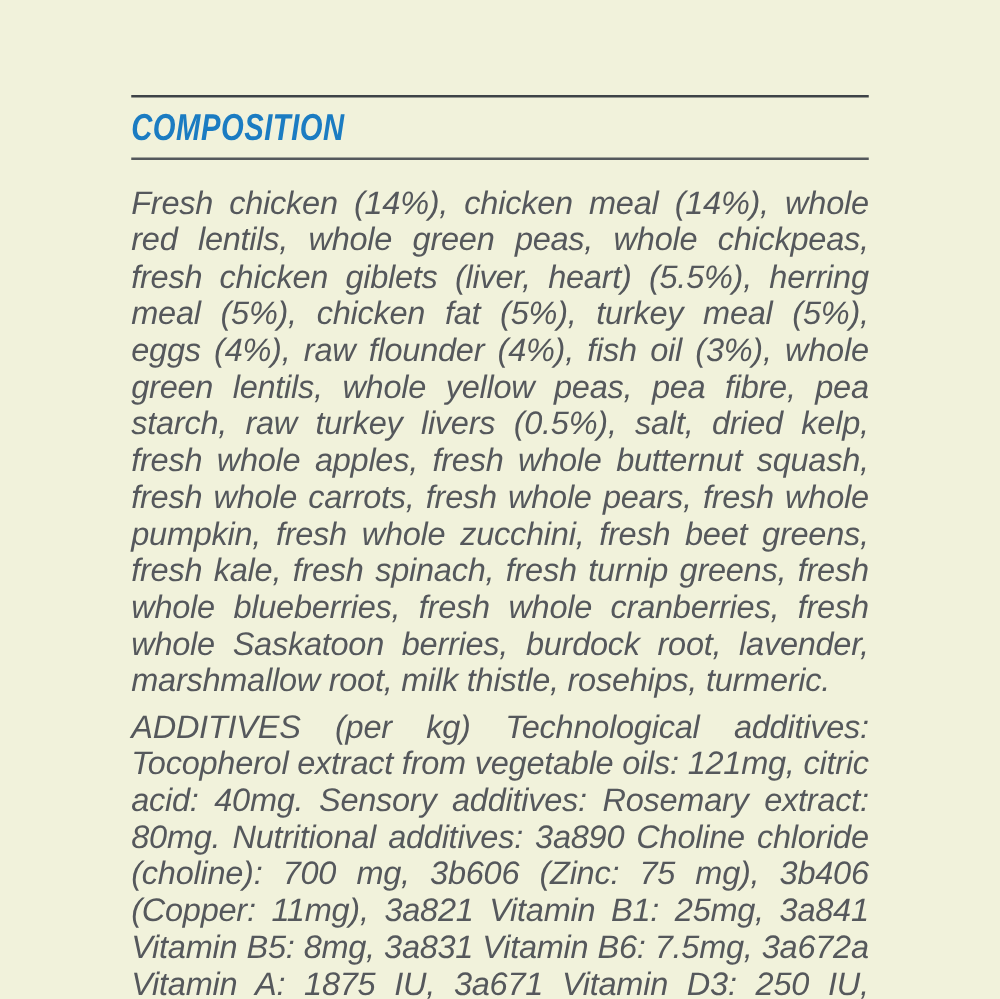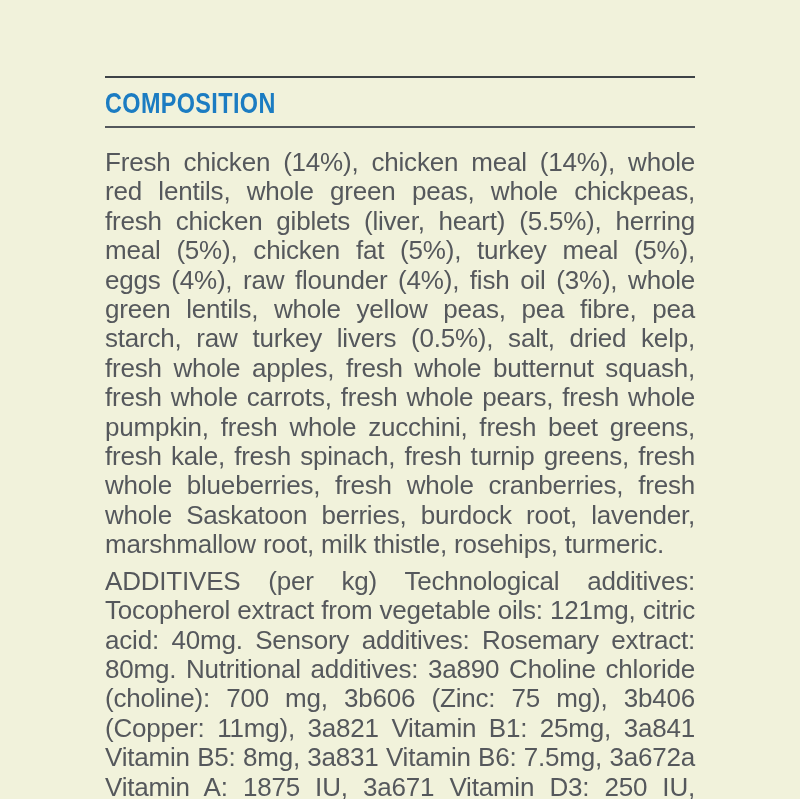--- a/index.html
+++ b/index.html
@@ -19,20 +19,21 @@
     height: 799px;
     background: var(--bg);
     font-family: "Liberation Sans", sans-serif;
     overflow: hidden;
   }
   .sheet {
     position: relative;
     width: 800px;
     height: 799px;
     background: var(--bg);
+    font-style: italic;
   }
   .content {
     position: absolute;
     left: 105px;
     top: 0;
     width: 590px;
   }
   .rule {
     border: 0;
     margin: 0;

